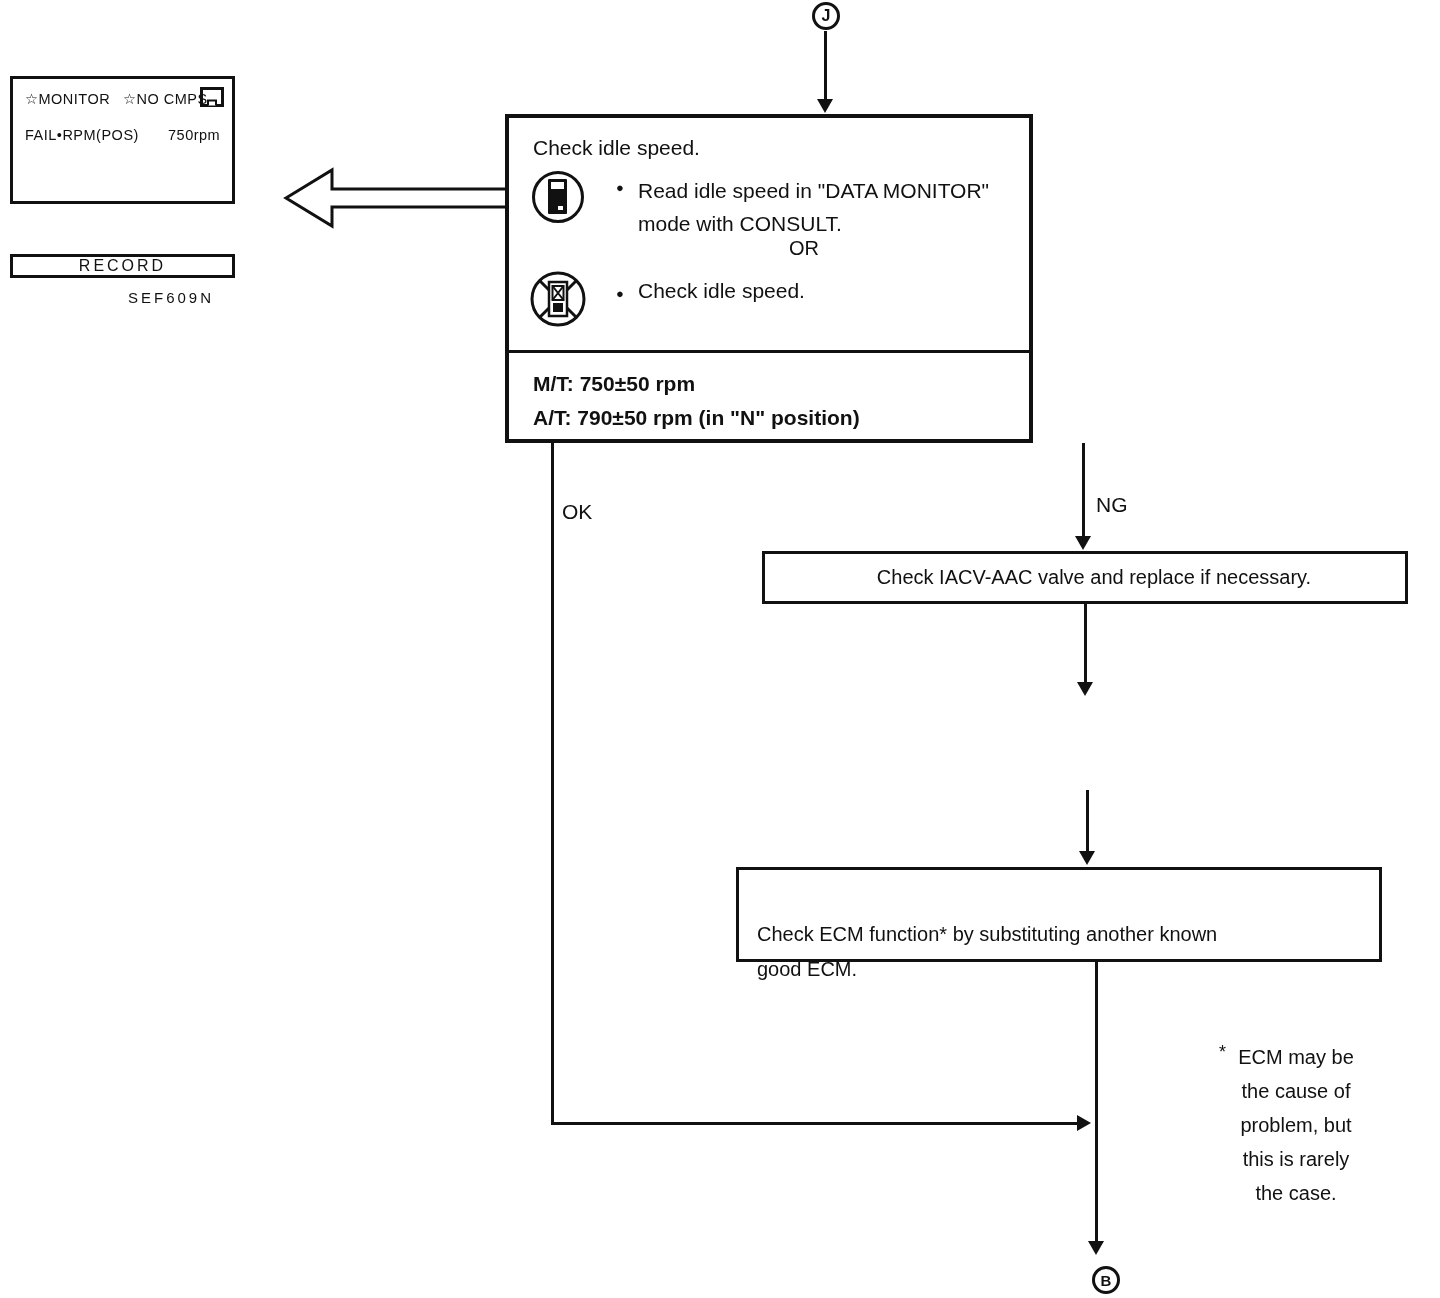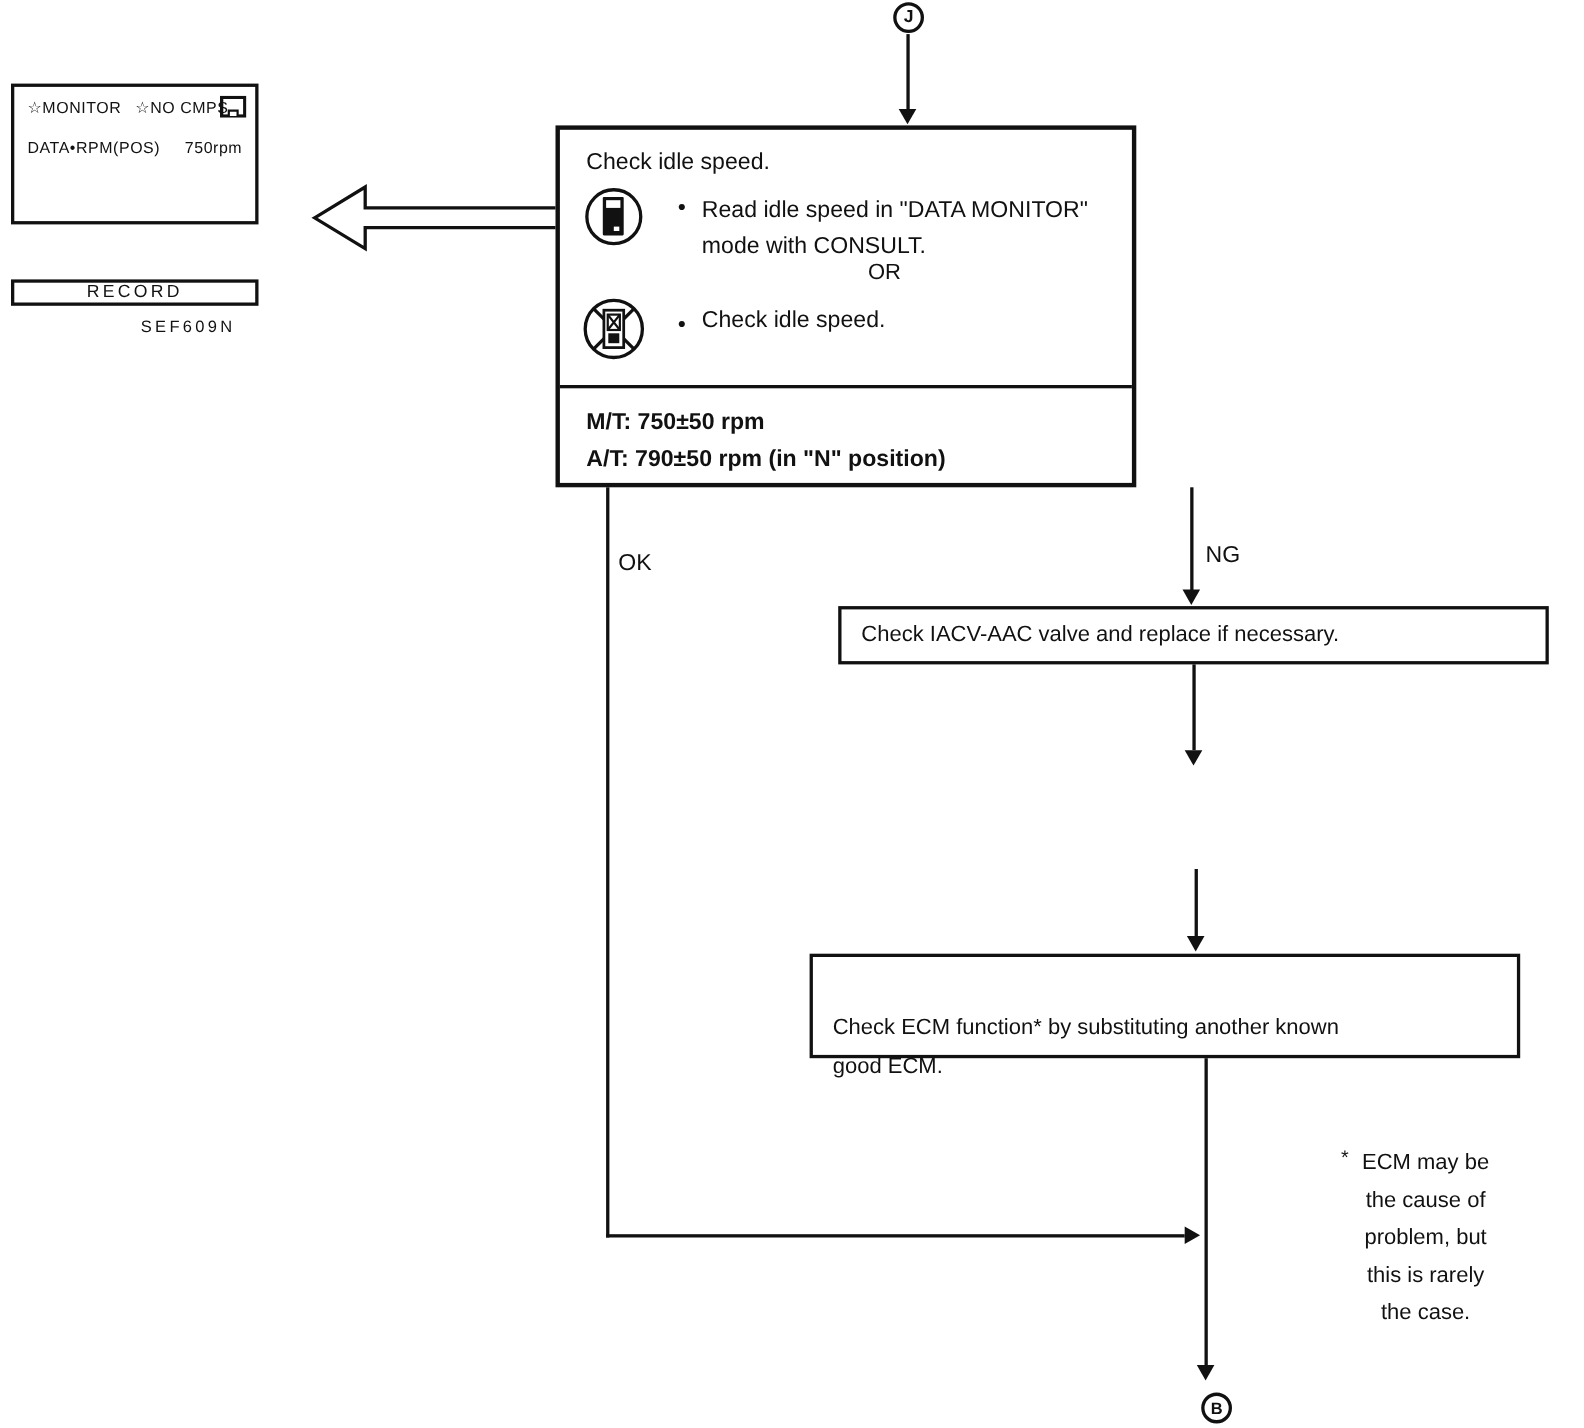--- a/index.html
+++ b/index.html
@@ -16,21 +16,21 @@
     display:flex;align-items:center;justify-content:center;
     font-weight:bold;font-size:16px;background:#fff;box-sizing:border-box;
   }
   
   .vline{width:3px;}
   .hline{height:3px;}
   
   .head-down{width:0;height:0;border-left:8px solid transparent;border-right:8px solid transparent;border-top:14px solid #111;}
   .head-right{width:0;height:0;border-top:8px solid transparent;border-bottom:8px solid transparent;border-left:14px solid #111;}
   
-  .flowbox{border:3px solid #111;background:#fff;box-sizing:border-box;font-size:20px;}
+  .flowbox{border:3px solid #111;background:#fff;box-sizing:border-box;font-size:20px;justify-content:center;}
   .mainbox{border:4px solid #111;background:#fff;box-sizing:border-box;}
   .pre{white-space:pre-line;}
   .bold{font-weight:bold;}
   
   .or-row{display:flex;align-items:center;}
   .or-row .rule{flex:1;height:3px;background:#111;}
   .or-row .or-text{padding:0 12px;font-size:20px;}
   
   .screenbox{border:3px solid #111;background:#fff;box-sizing:border-box;}
   .recordbox{border:3px solid #111;background:#fff;box-sizing:border-box;
@@ -54,21 +54,21 @@
 
   <div class="abs screenbox" style="left:10px;top:76px;width:225px;height:128px;">
     <span class="abs scr-text" style="left:12px;top:12px;">☆MONITOR</span>
     <span class="abs scr-text" style="left:110px;top:12px;">☆NO CMPS</span>
     <span class="abs" style="right:8px;top:8px;width:24px;height:20px;">
       <svg width="24" height="20" viewBox="0 0 24 20">
           <rect x="1.5" y="1.5" width="21" height="17" fill="none" stroke="#111" stroke-width="3"></rect>
           <path d="M8 18.5 v-5 h8 v5" fill="#fff" stroke="#111" stroke-width="2"></path>
         </svg>
     </span>
-    <span class="abs scr-text" style="left:12px;top:48px;">DATA•RPM(POS)</span>
+    <span class="abs scr-text" style="left:12px;top:48px;">FAIL•RPM(POS)</span>
     <span class="abs scr-text" style="left:155px;top:48px;text-align:right;">750rpm</span>
   </div>
   <div class="abs recordbox" style="left:10px;top:254px;width:225px;height:24px;">
     <span>RECORD</span>
   </div>
   <div class="abs caption" style="left:128px;top:289px;">SEF609N</div>
 
   <div class="abs" style="left:282px;top:160px;">
     <svg width="226" height="76" viewBox="0 0 226 76">
       <polygon points="4,38 50,10 50,29 226,29 226,47 50,47 50,66" fill="#fff" stroke="#111" stroke-width="3"></polygon>

